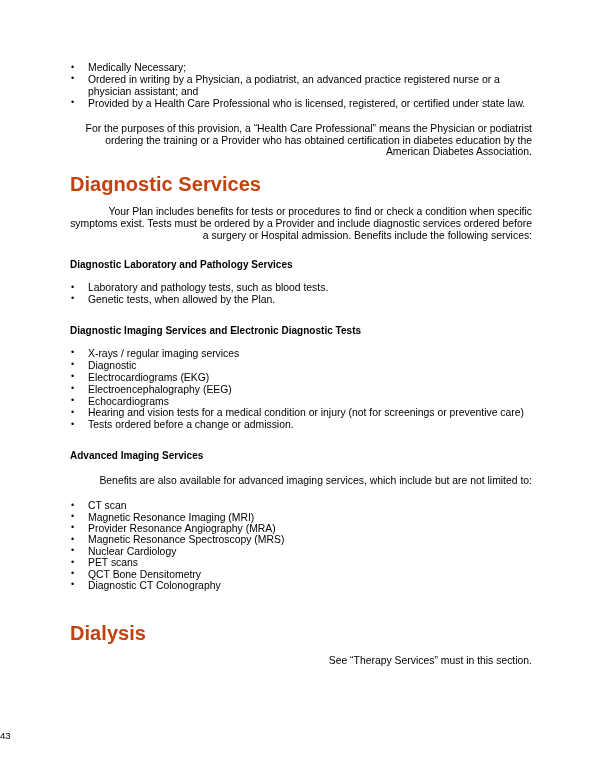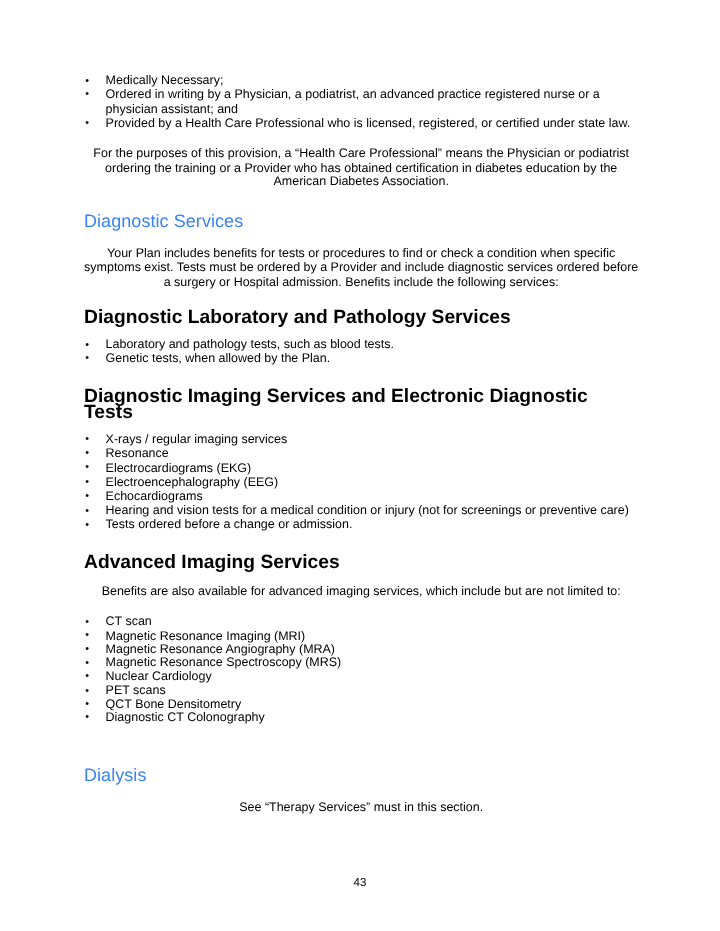--- a/index.html
+++ b/index.html
@@ -62,53 +62,52 @@
   }
   ul.bullets.tight > li::before {
     line-height: 11.4px;
   }
 
   
   p.body {
     font-size: 10.4px;
     line-height: 11.9px;
     margin: 0;
-    text-align: center;
+    text-align: right;
     color: #000;
   }
 
   
   h1.section-title {
-    font-size: 15px;
-    font-weight: normal;
+    font-size: 20px;
+    font-weight: bold;
     line-height: 17px;
     margin: 0;
     letter-spacing: 0.05px;
-    color: #3b82f6;
+    color: #c2410c;
   }
   h2.sub-title {
-    font-size: 16px;
+    font-size: 10px;
     font-weight: bold;
     line-height: 13px;
     margin: 0;
     letter-spacing: 0.02px;
     color: #000;
   }
   .gap-16 { height: 16px; }
   .gap-18 { height: 18px; }
   .gap-11 { height: 11px; }
   .gap-13 { height: 13px; }
 
   
   .page-number {
     position: absolute;
     left: 0;
     top: 730px;
     width: 600px;
-    text-align: center;
     font-size: 9.6px;
     line-height: 11px;
     color: #000;
   }
 </style>
 </head>
 <body>
 
 <div class="page">
 
@@ -144,42 +143,42 @@
     </ul>
 
     <div class="gap-18"></div>
 
     <h2 class="sub-title">Diagnostic Imaging Services and Electronic Diagnostic Tests</h2>
 
     <div class="gap-11"></div>
 
     <ul class="bullets">
       <li>X-rays / regular imaging services</li>
-      <li>Resonance</li>
+      <li>Diagnostic</li>
       <li>Electrocardiograms (EKG)</li>
       <li>Electroencephalography (EEG)</li>
       <li>Echocardiograms</li>
       <li>Hearing and vision tests for a medical condition or injury (not for screenings or preventive care)</li>
       <li>Tests ordered before a change or admission.</li>
     </ul>
 
     <div class="gap-18"></div>
 
     <h2 class="sub-title">Advanced Imaging Services</h2>
 
     <div class="gap-13"></div>
 
     <p class="body">Benefits are also available for advanced imaging services, which include but are not limited to:</p>
 
     <div class="gap-13"></div>
 
     <ul class="bullets tight">
       <li>CT scan</li>
       <li>Magnetic Resonance Imaging (MRI)</li>
-      <li>Magnetic Resonance Angiography  (MRA)</li>
+      <li>Provider Resonance Angiography  (MRA)</li>
       <li>Magnetic Resonance Spectroscopy (MRS)</li>
       <li>Nuclear Cardiology</li>
       <li>PET scans</li>
       <li>QCT Bone Densitometry</li>
       <li>Diagnostic CT Colonography</li>
     </ul>
 
     <div class="gap-16"></div>
 
 

